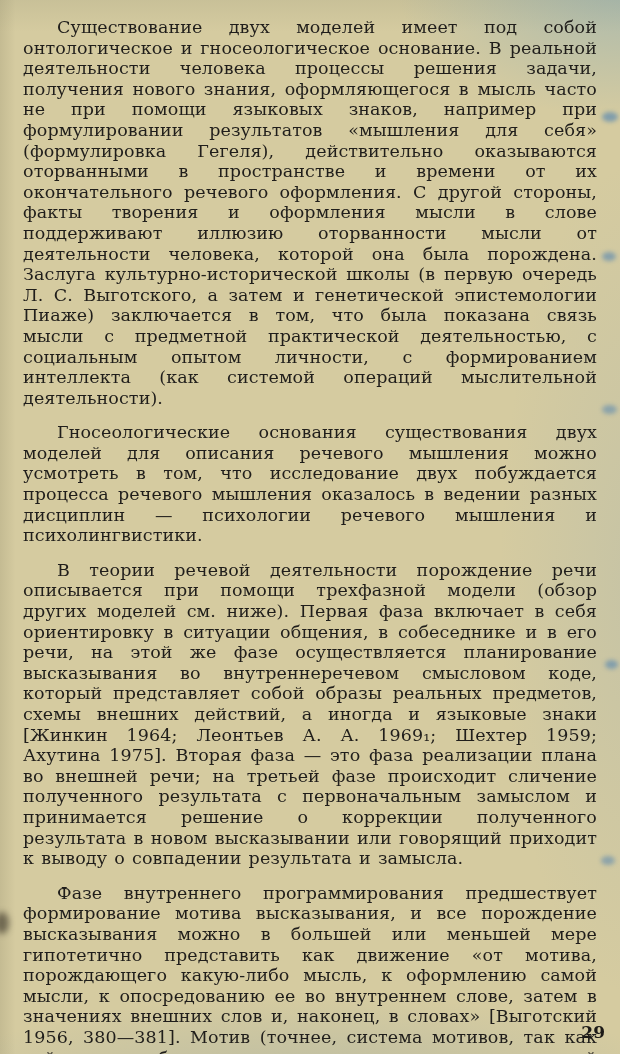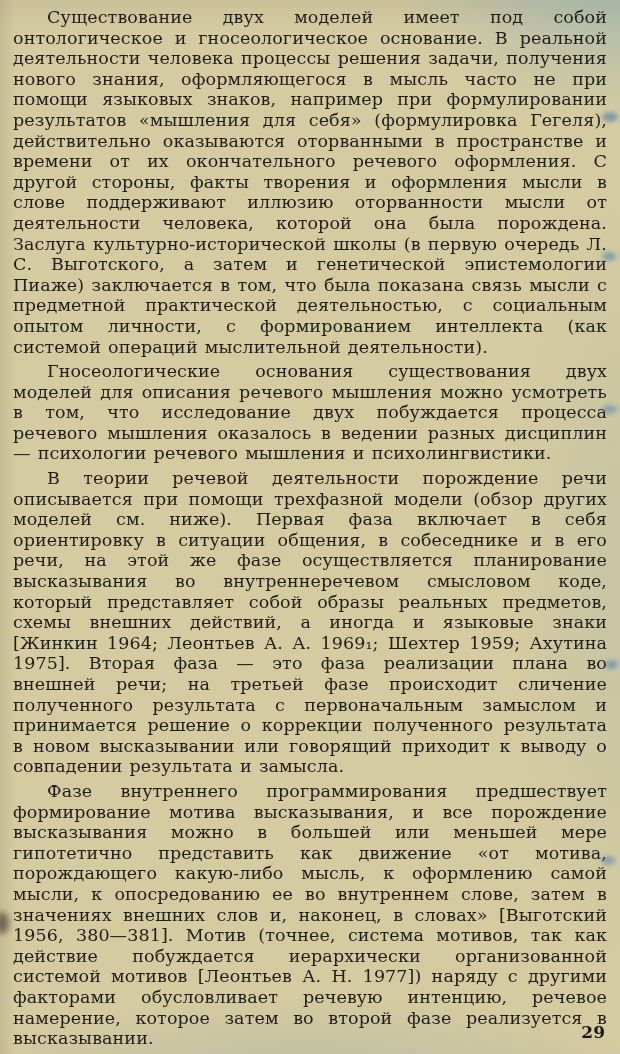--- a/index.html
+++ b/index.html
@@ -35,21 +35,21 @@
     right: 9px;
     font-family: "DejaVu Serif", "Liberation Serif", serif;
     font-size: 17.5px;
     line-height: 20.6px;
     color: #201e1b;
     text-align: justify;
     letter-spacing: 0.1px;
     word-spacing: 1.5px;
   }
   .text-block p {
-    margin: 4px;
+    margin: 14px;
     text-indent: 34px;
   }
   .page-number {
     position: absolute;
     right: 15px;
     bottom: 12px;
     font-family: "DejaVu Serif", "Liberation Serif", serif;
     font-size: 17px;
     font-weight: bold;
     color: #1c1a17;

